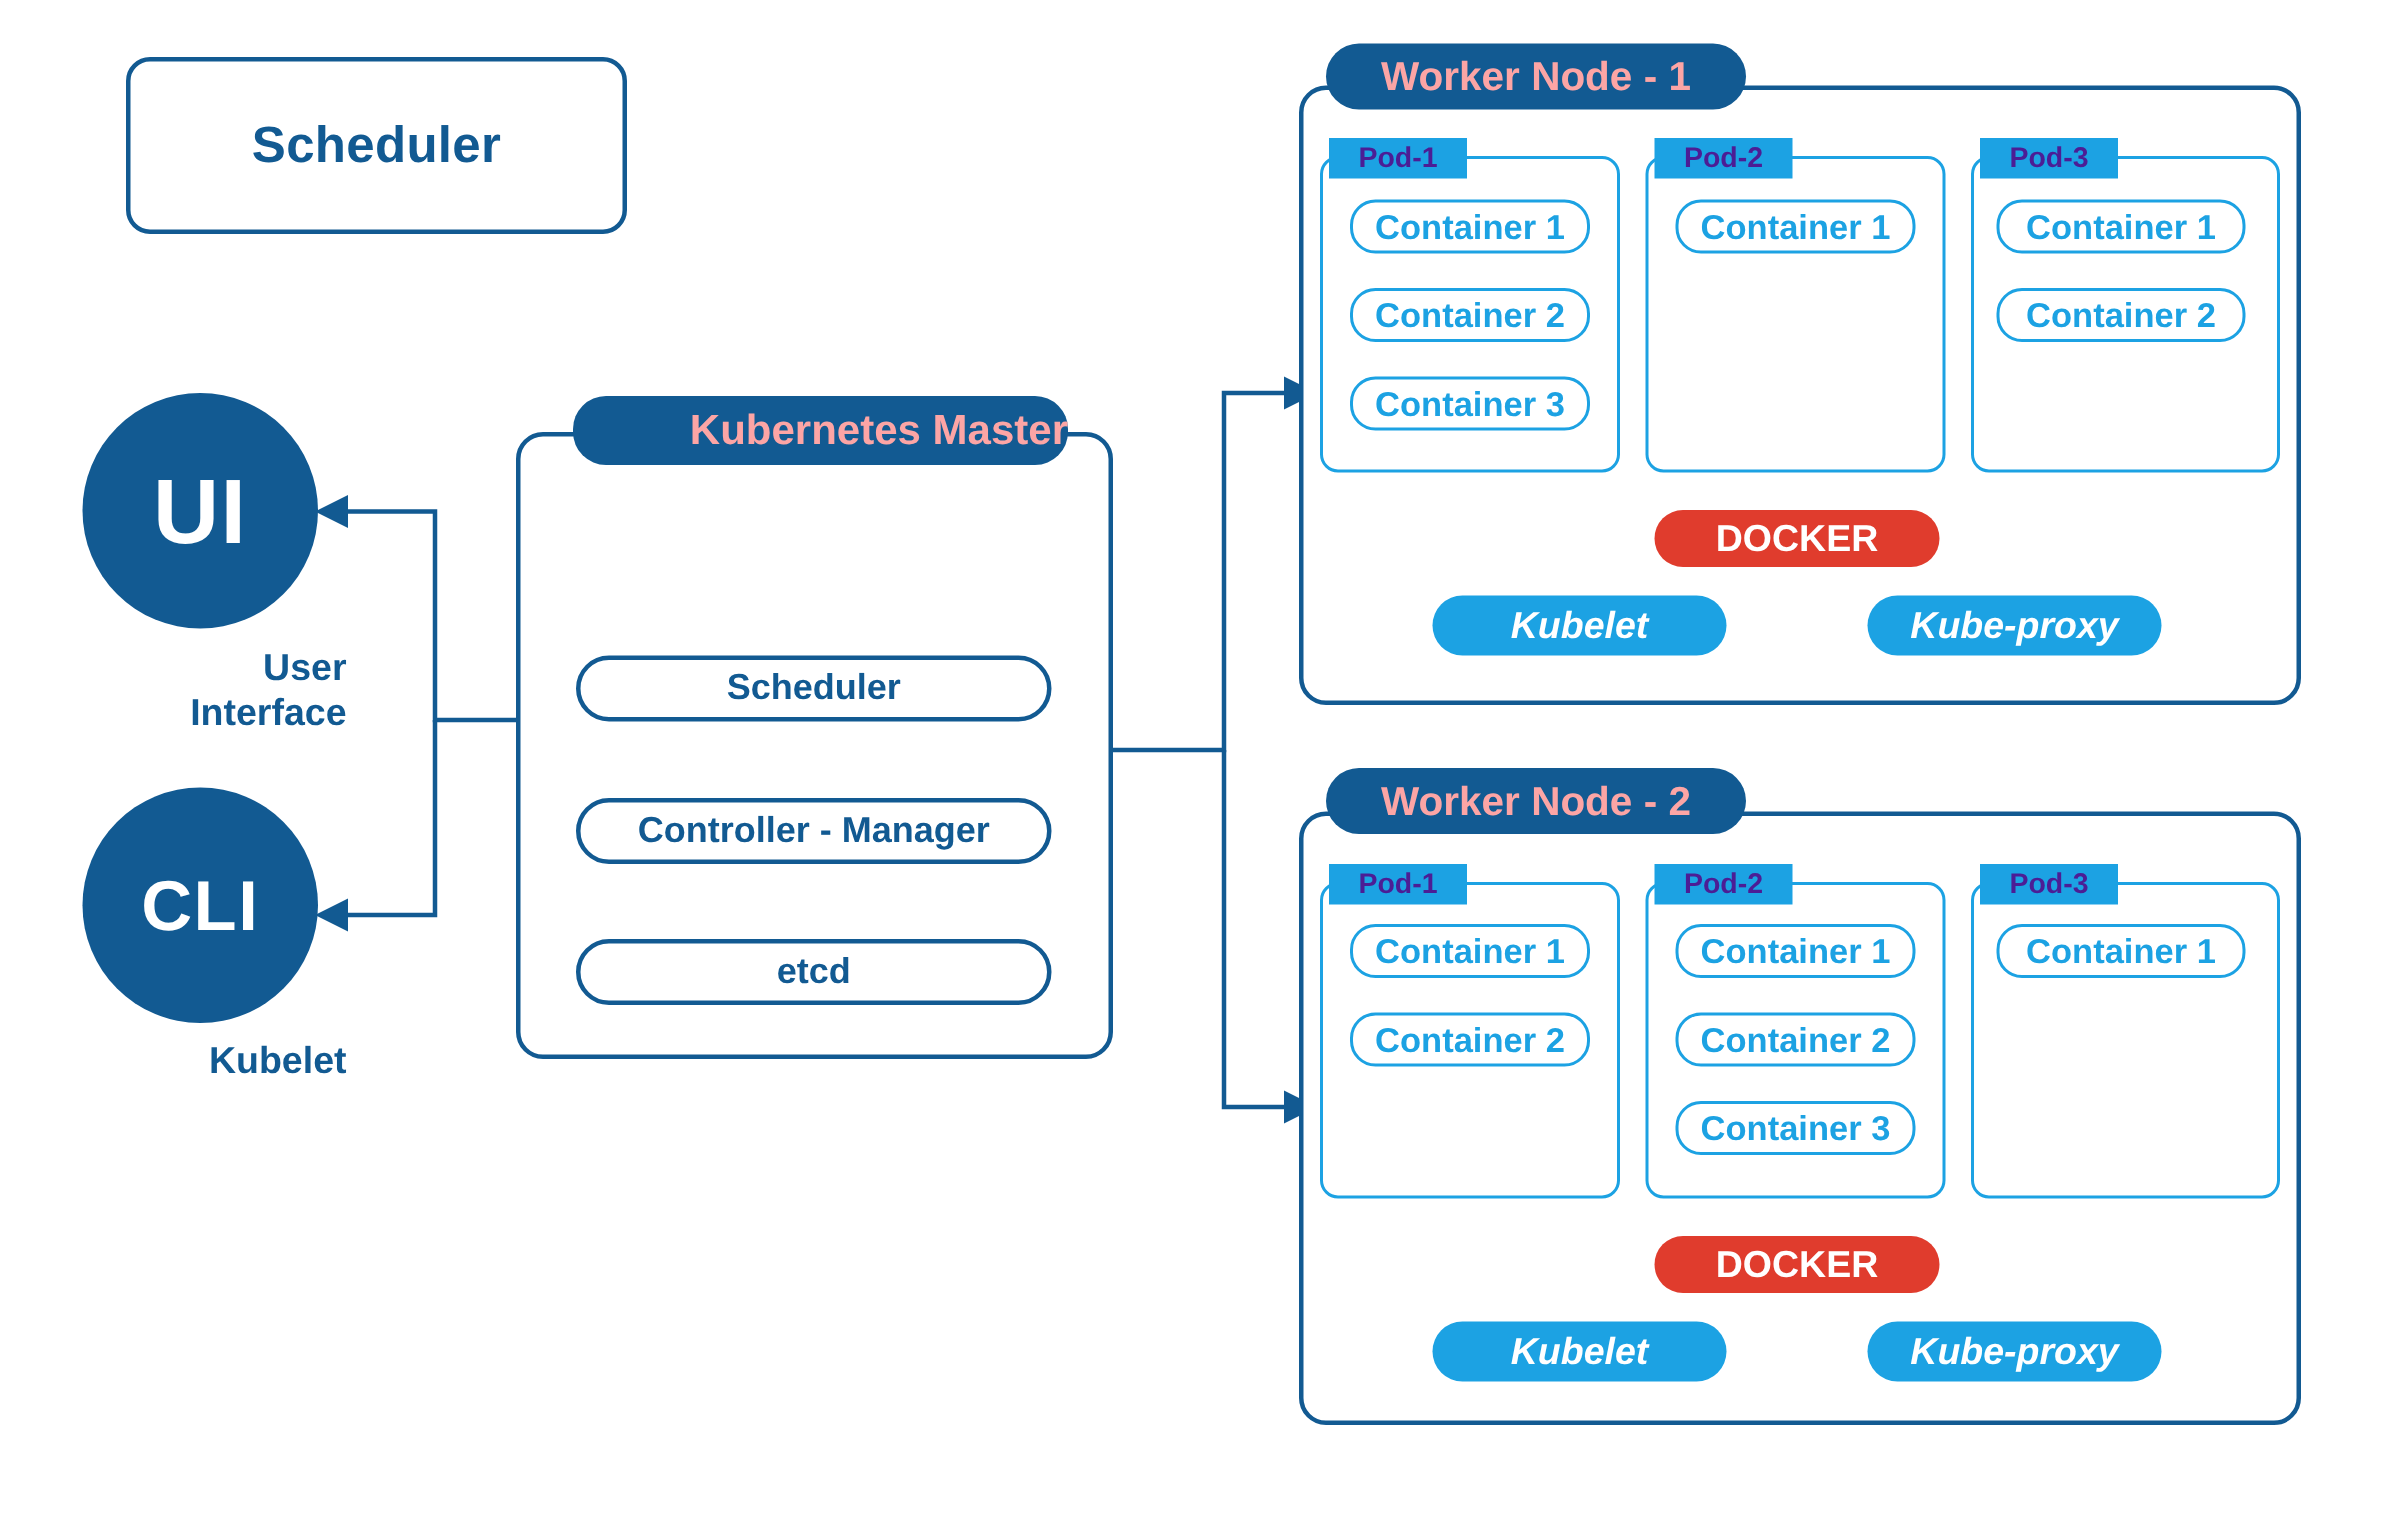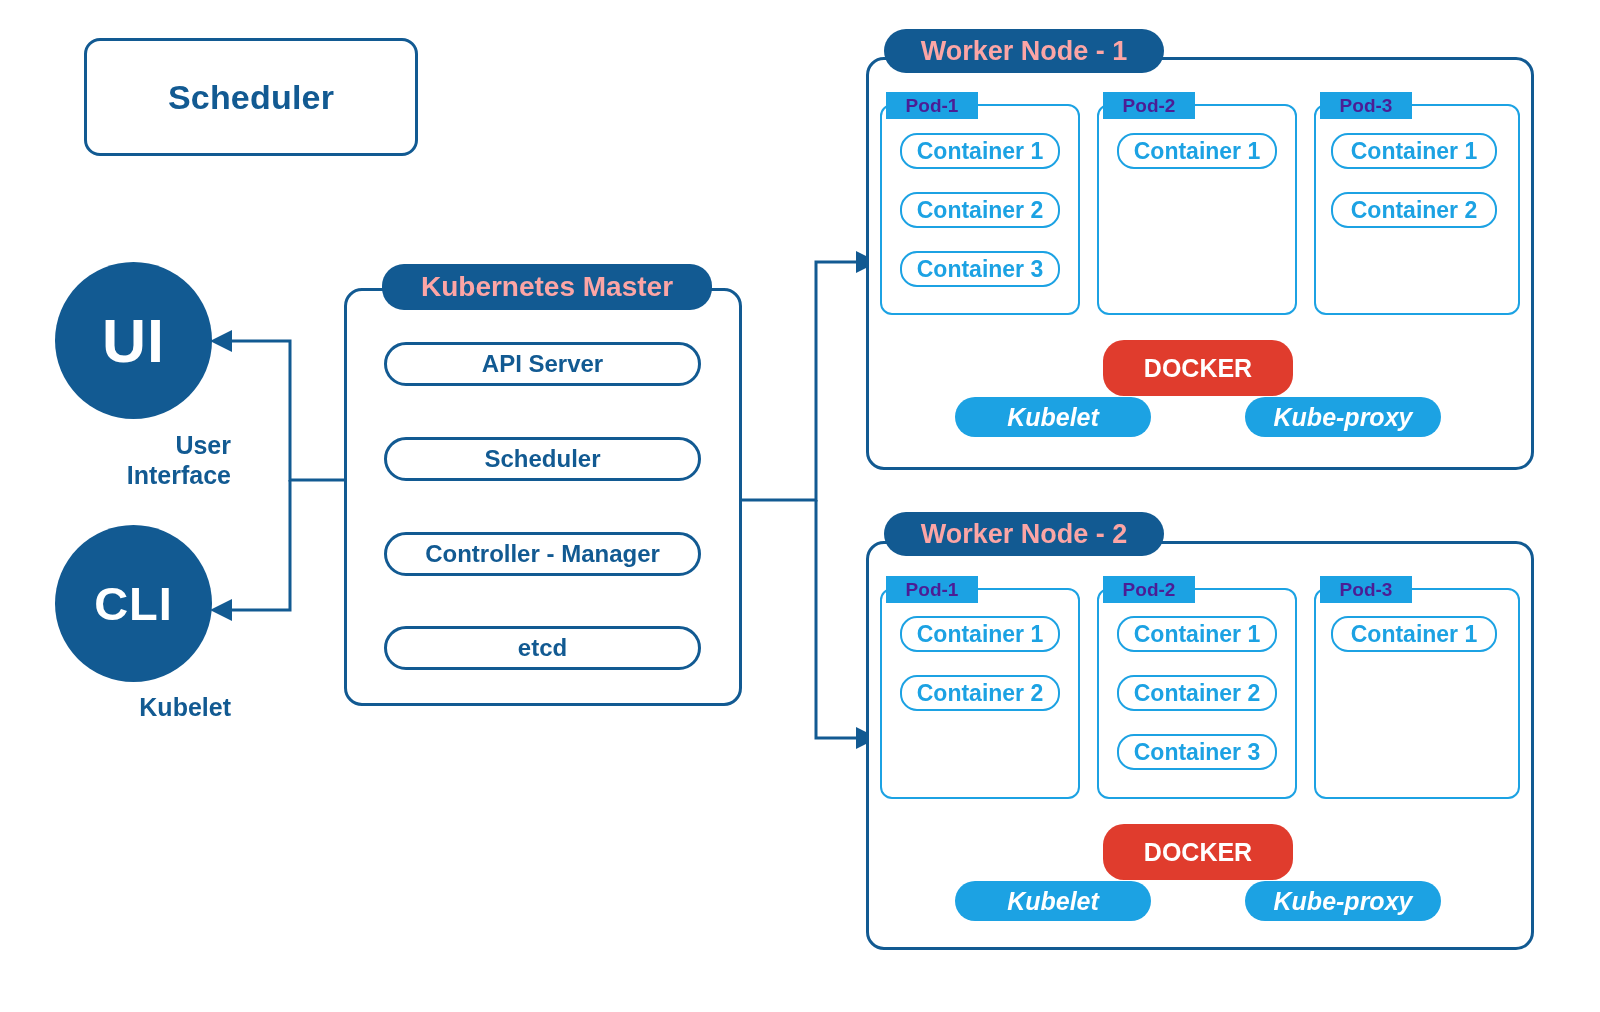--- a/index.html
+++ b/index.html
@@ -71,20 +71,21 @@
     border-radius: 22px;
     display: flex; align-items: center; justify-content: center;
     font-weight: bold;
     white-space: nowrap;
   }
   .master-badge {
     left: 382px; top: 264px;
     width: 330px; height: 46px;
     font-size: 28px;
     z-index: 5;
+    justify-content: flex-end;
   }
   .master-item {
     left: 384px;
     width: 317px; height: 44px;
     border: 3px solid #125A92;
     border-radius: 22px;
     background: #ffffff;
     display: flex; align-items: center; justify-content: center;
     color: #125A92;
     font-size: 24px;
@@ -140,21 +141,21 @@
     height: 36px;
   }
 
   .pill {
     border-radius: 21px;
     display: flex; align-items: center; justify-content: center;
     color: #ffffff;
     font-weight: bold;
     white-space: nowrap;
   }
-  .pill-docker { background: #E03C2D; font-size: 25px; height: 56px; }
+  .pill-docker { background: #E03C2D; font-size: 25px; height: 38px; }
   .pill-blue   { background: #1CA2E3; font-size: 25px; height: 40px; font-style: italic; }
 
   
   .conn { pointer-events: none; }
 </style>
 </head>
 <body>
 
 <div id="canvas">
 
@@ -194,23 +195,20 @@
       <path d="M78 250 L78 488 L118 488"></path>
     </g>
     <polygon points="118,1 118,23 140,12" fill="#125A92"></polygon>
     <polygon points="118,477 118,499 140,488" fill="#125A92"></polygon>
   </svg>
 
   <div class="abs master-box"></div>
   <div class="abs badge-dark master-badge">
     <span>Kubernetes Master</span>
   </div>
-  <div class="abs master-item mi0">
-    <span>API Server</span>
-  </div>
   <div class="abs master-item mi1">
     <span>Scheduler</span>
   </div>
   <div class="abs master-item mi2">
     <span>Controller - Manager</span>
   </div>
   <div class="abs master-item mi3">
     <span>etcd</span>
   </div>
 

